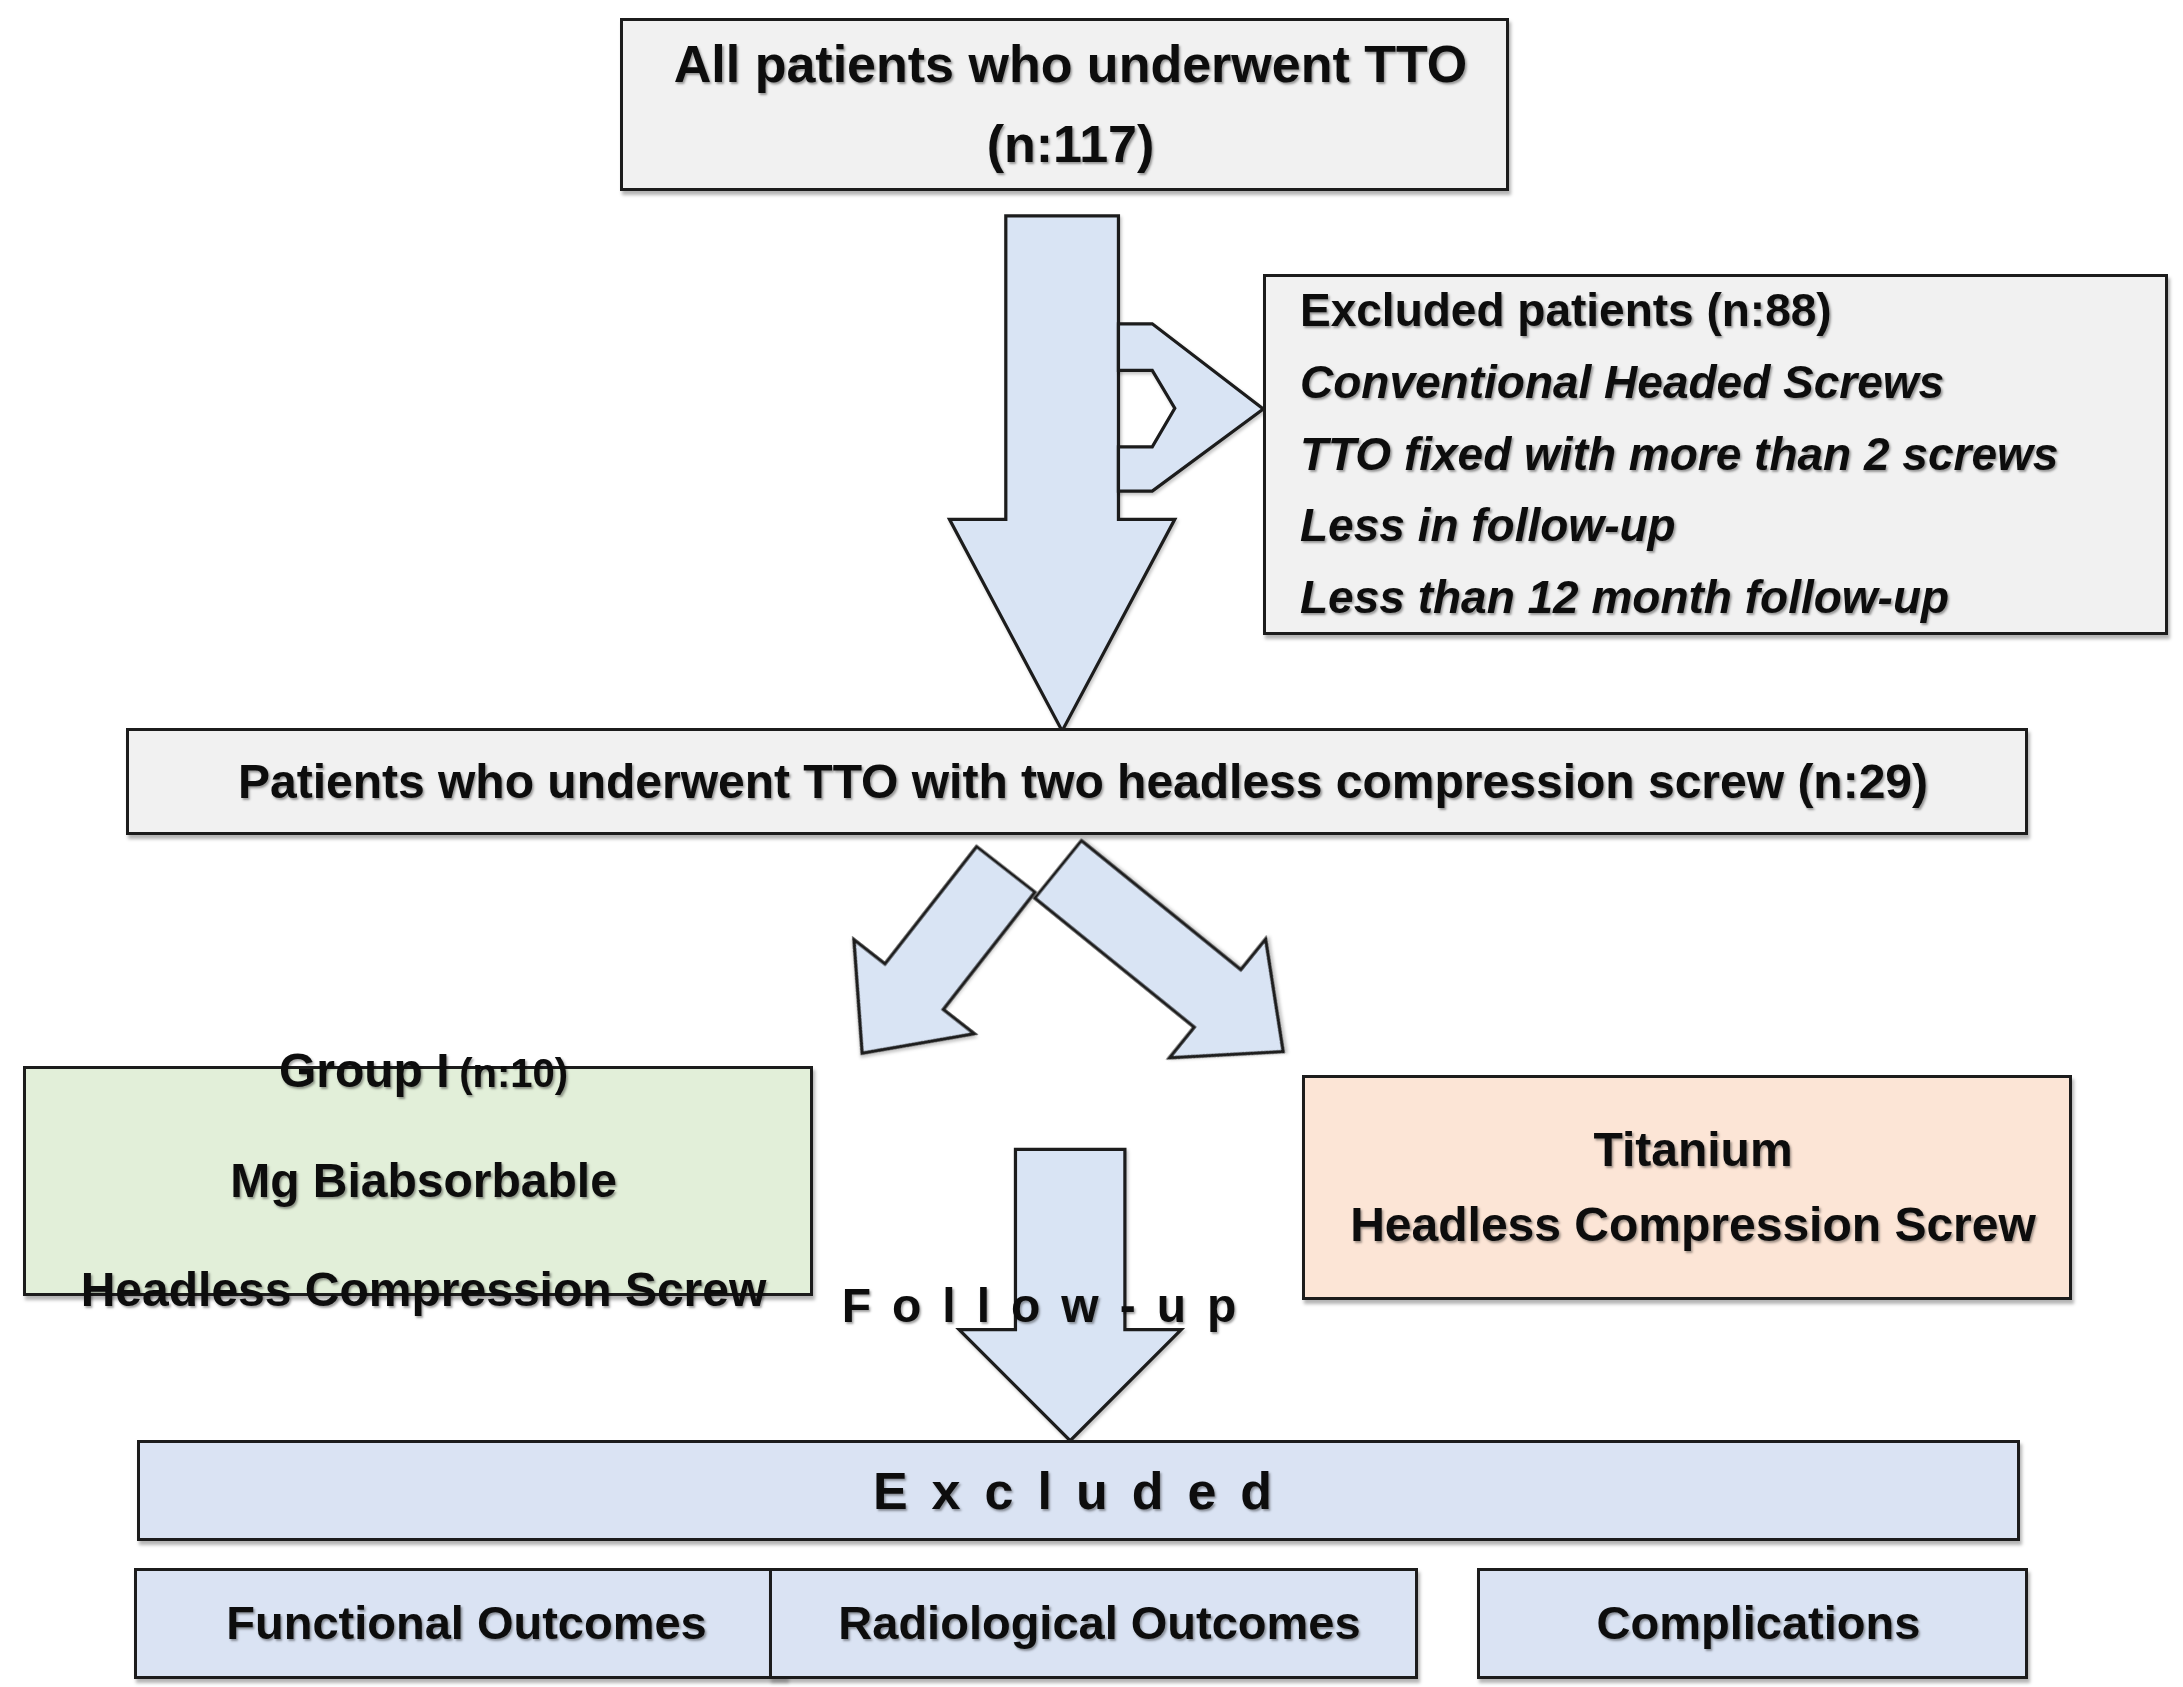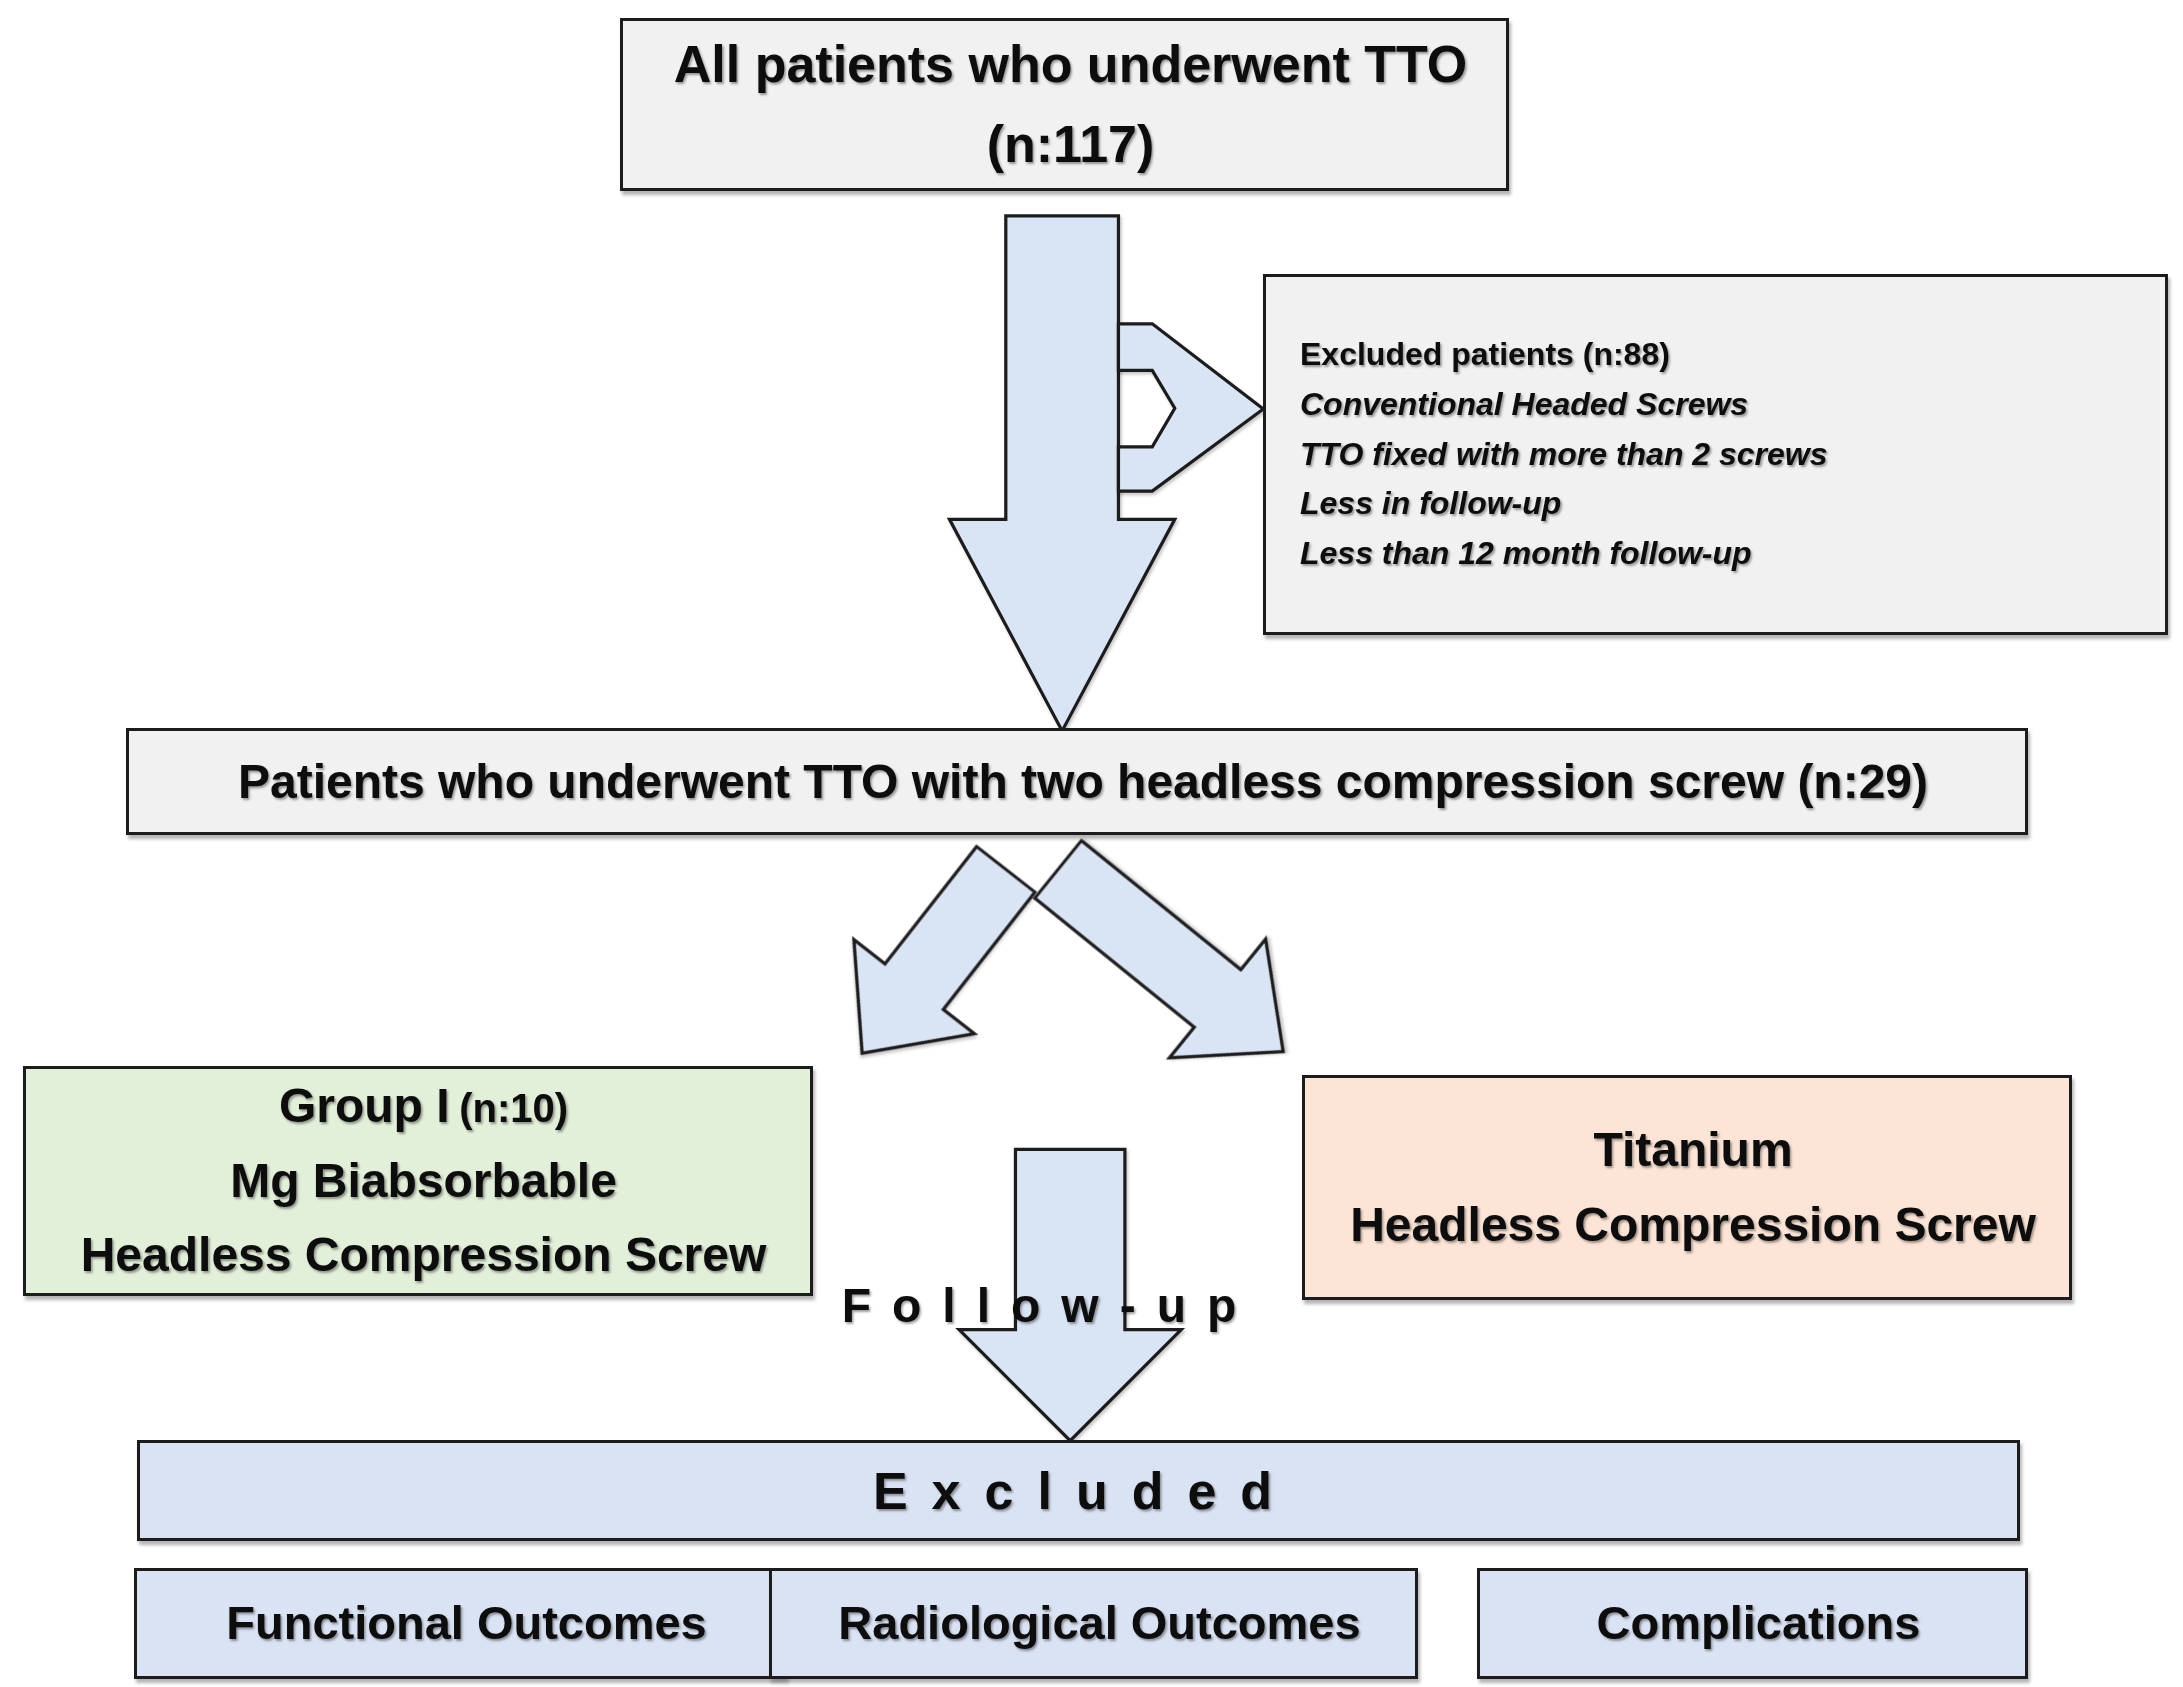--- a/index.html
+++ b/index.html
@@ -31,25 +31,25 @@
   }
   .gray {background:var(--box-gray,#f1f1f1);}
   .green{background:var(--box-green,#e2efd9);}
   .peach{background:var(--box-peach,#fce5d6);}
   .blue {background:var(--box-blue,#dae3f3);}
 
   .box-top{left:620px;top:17.7px;width:889px;height:173px;font-size:52px;line-height:1.55;}
   .box-excluded{
     left:1263px;top:274px;width:905px;height:361px;
     align-items:flex-start;justify-content:center;text-align:left;
-    padding:8px 16px 8px 34px;font-size:32px;line-height:1.56;
+    padding:8px 16px 8px 34px;font-size:46px;line-height:1.56;
   }
   .box-excluded .excl-item{font-style:italic;}
   .box-mid{left:126px;top:728px;width:1902px;height:107px;font-size:48px;}
-  .box-group1{left:22.5px;top:1066px;width:790px;height:230px;font-size:48px;line-height:1.55;}
+  .box-group1{left:22.5px;top:1066px;width:790px;height:230px;font-size:48px;line-height:1.55;gap:35px;}
   .box-group2{left:1302px;top:1075px;width:770px;height:225px;font-size:48px;line-height:1.55;}
   .group-n{font-size:40px;margin-left:9.7px;}
   .box-analysis{left:137px;top:1440px;width:1883px;height:101px;font-size:52px;letter-spacing:24px;}
   .box-func{left:134px;top:1568px;width:653px;height:111px;font-size:47px;}
   .box-radio{left:769px;top:1568px;width:649px;height:111px;font-size:47px;}
   .box-comp{left:1477px;top:1568px;width:551px;height:111px;font-size:47px;}
 
   .followup-label{
     position:absolute;z-index:3;left:824px;top:1273px;width:451px;height:64px;
     display:flex;align-items:center;justify-content:center;

